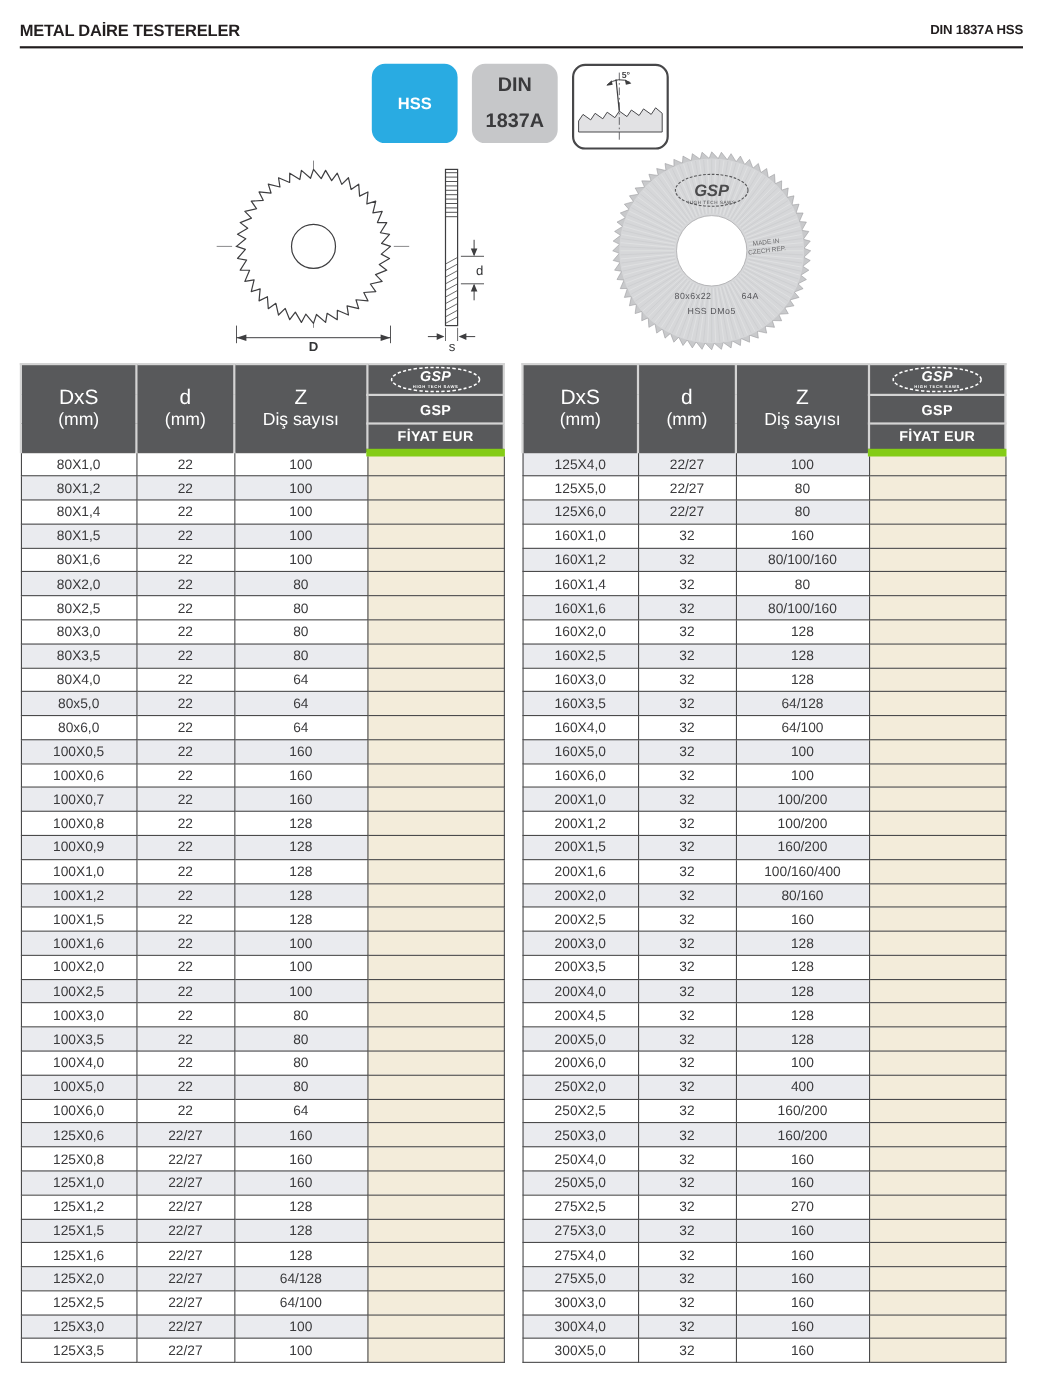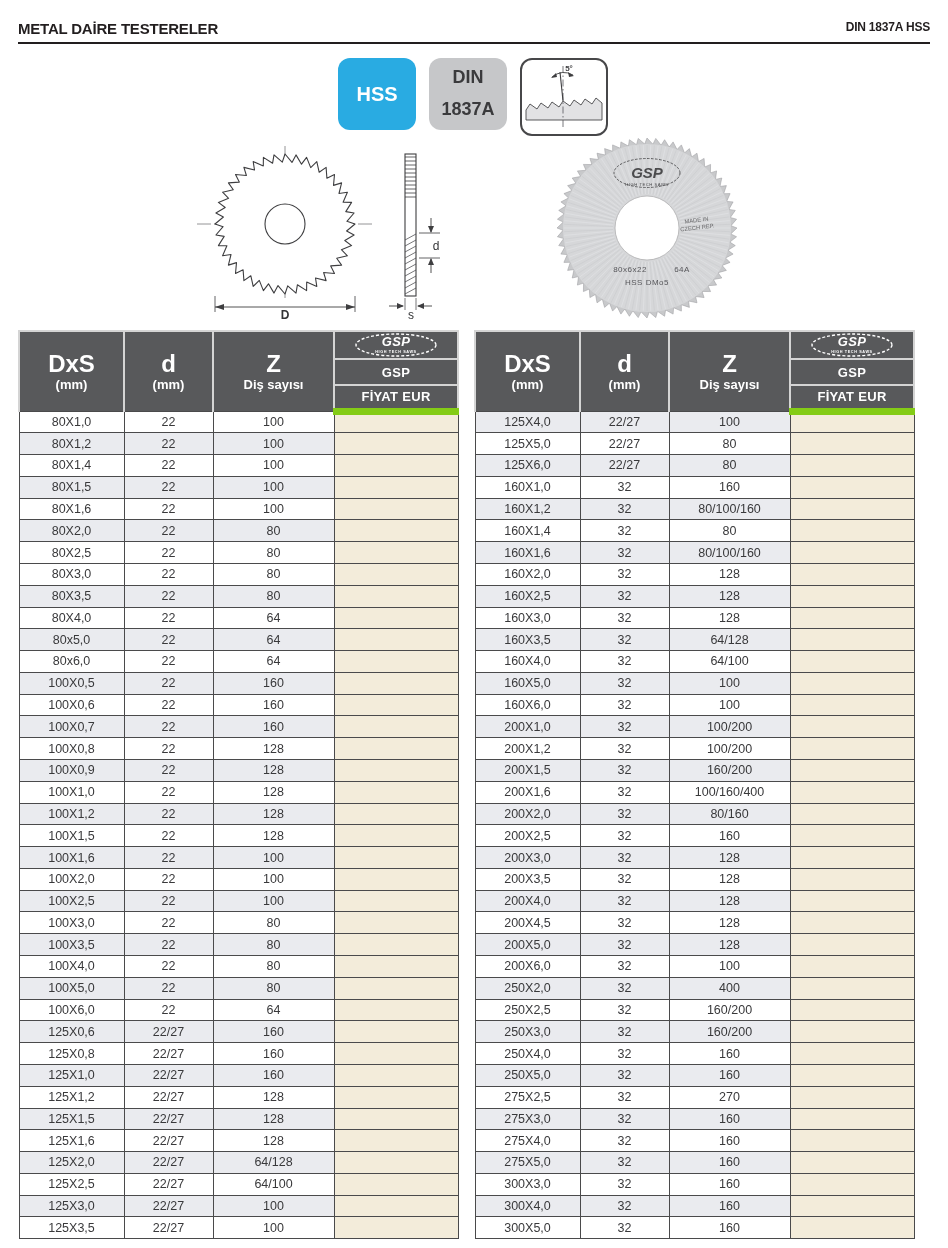--- a/index.html
+++ b/index.html
@@ -16,41 +16,41 @@
   .page-spec {
     position: absolute; right: 18px; top: 8px;
     font-size: 12px; font-weight: bold; color: #221e1f; letter-spacing: -0.2px;
   }
   .header-rule {
     position: absolute; left: 18px; top: 30px; width: 912px; height: 2px; background: #221e1f;
   }
   
   .badges { position: absolute; left: 338px; top: 46px; display: flex; gap: 13px; align-items: flex-start; }
   .badge { border-radius: 12px; display: flex; align-items: center; justify-content: center; }
-  .badge-hss { width: 78px; height: 72px; background: var(--hss-cyan, #29abe2); color: #fff; font-weight: bold; font-size: 20px; }
+  .badge-hss { width: 78px; height: 72px; background: var(--hss-cyan, #29abe2); color: #fff; font-weight: bold; font-size: 15px; }
   .badge-din { width: 78px; height: 72px; background: var(--din-badge-gray, #c6c7c9); color: #3a3a3c;
                font-weight: bold; font-size: 18px; line-height: 1.1; flex-direction: column; text-align: center; gap: 12px; }
   .badge-tooth { width: 88px; height: 78px; background: #fff; border: 2px solid #474749; }
   
   svg.tech-drawing { position: absolute; left: 183px; top: 126px; }
   svg.product-photo { position: absolute; left: 546px; top: 121px; }
   .dim-label { font-size: 12px; fill: #333436; font-family: "Liberation Sans", sans-serif; }
   
   .tables { position: absolute; left: 18px; top: 318px; display: flex; gap: 15px; }
   table.saw { border-collapse: collapse; table-layout: fixed; width: 439px; }
   table.saw th {
     background: var(--header-gray, #58595b); color: #fff; border: 2px solid #d4d4d4;
     padding: 0; vertical-align: middle; text-align: center;
   }
   table.saw th[rowspan] { border-bottom: 1px solid #4a4a4b; }
   table.saw thead tr:last-child th { border-bottom: 7px solid #84cc16; }
   th.red { background: var(--brand-red, #b13b44); font-size: 13px; font-weight: bold; height: 26px; letter-spacing: 0.3px; }
   th.red.logo { height: 27px; }
-  .h-main { font-size: 24px; font-weight: bold; line-height: 1.15; }
-  .h-sub  { font-size: 13px; font-weight: bold; line-height: 1.15; }
+  .h-main { font-size: 19px; font-weight: normal; line-height: 1.15; }
+  .h-sub  { font-size: 16px; font-weight: normal; line-height: 1.15; }
   table.saw td {
     border: 1px solid #4a4a4b; text-align: center; font-size: 12.5px; color: #39393b;
     padding: 0; height: 21.79px; background: #fff;
   }
   tr.alt td { background: var(--row-alt-gray, #eaebef); }
   table.saw td.price { background: var(--price-beige, #f3ecda); }
   .gsp-logo { display: block; margin: 0 auto; }
 </style>
 </head>
 <body>

